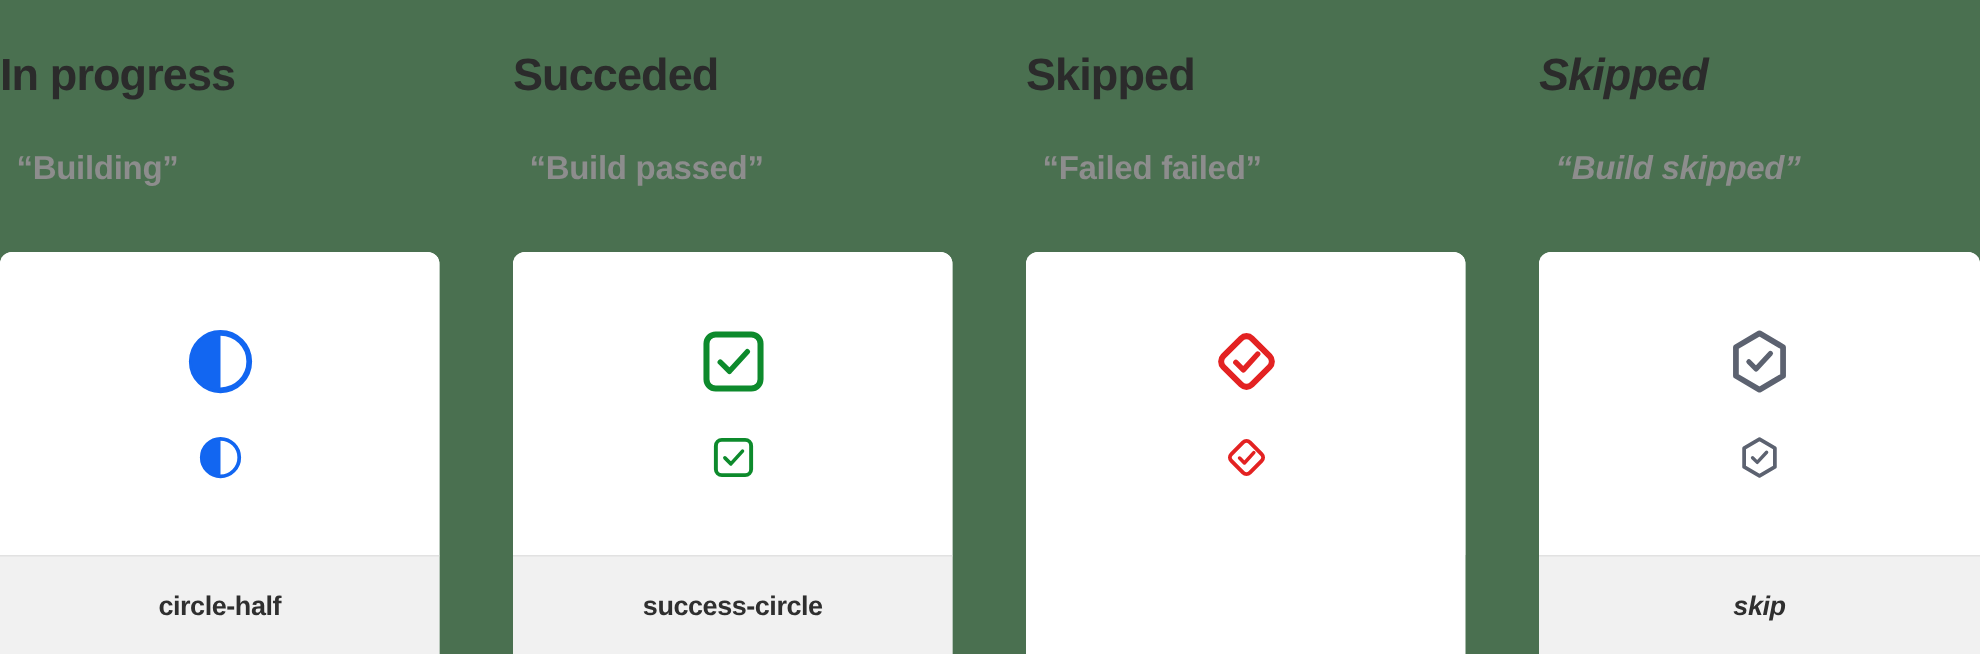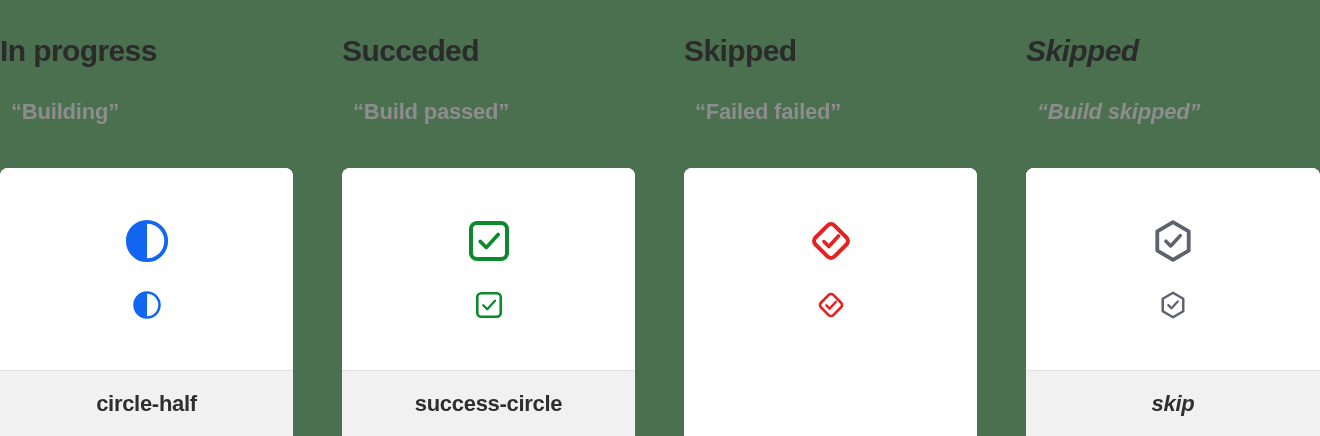--- a/index.html
+++ b/index.html
@@ -105,21 +105,21 @@
     right: 0;
     top: 202px;
     bottom: 0;
     background: #f1f1f1;
     border-top: 1px solid #e2e2e2;
     display: flex;
     align-items: center;
     justify-content: center;
   }
   .icon-name {
-    font-size: 22px;
+    font-size: 18px;
     font-weight: bold;
     color: #2f2f2f;
     letter-spacing: -0.3px;
     line-height: 1;
   }
 </style>
 </head>
 <body>
 
 <div class="board">

